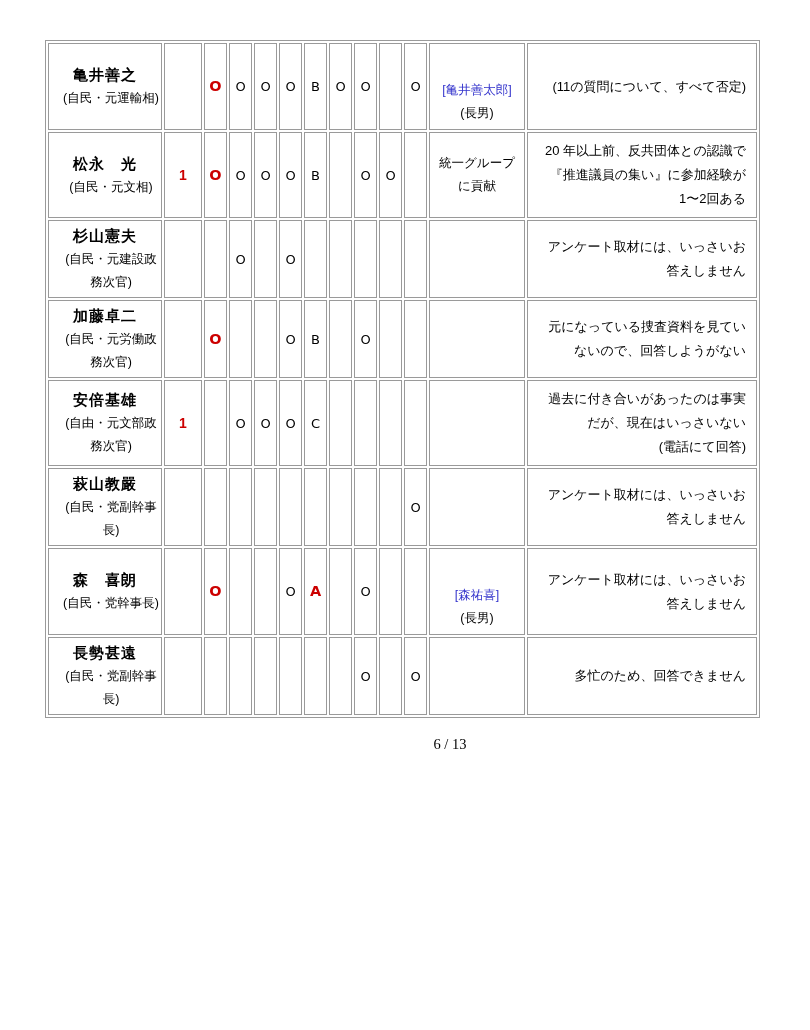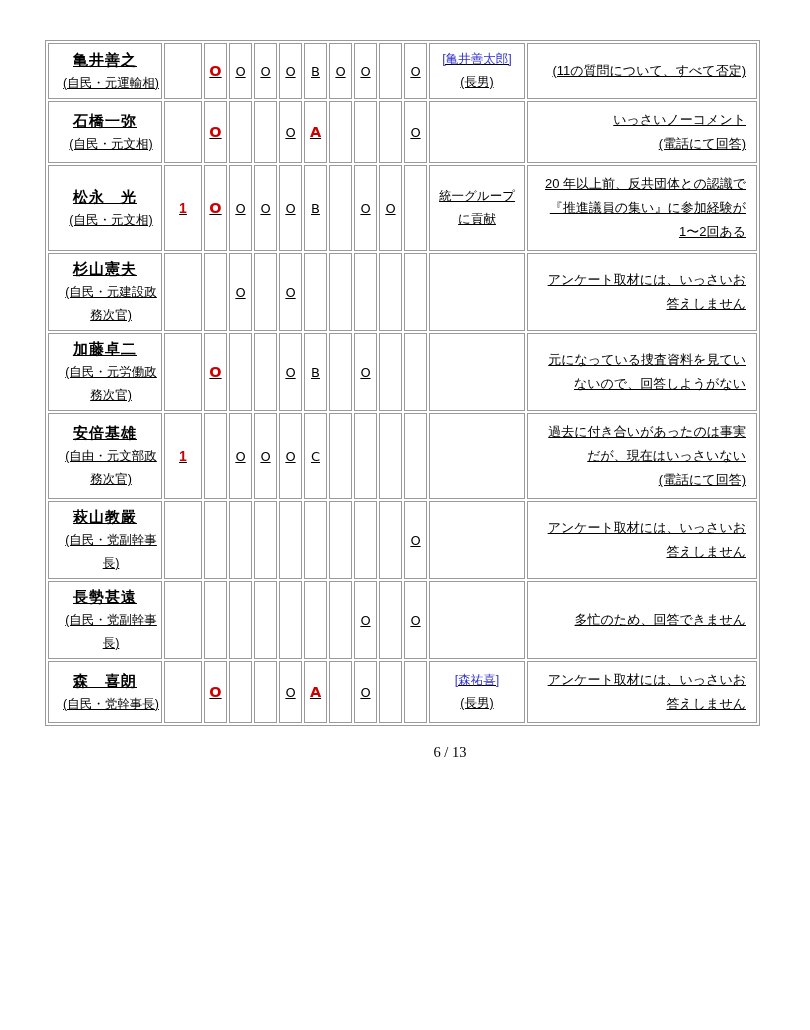--- a/index.html
+++ b/index.html
@@ -9,41 +9,40 @@
     overflow:hidden;
   }
   .sheet{padding:40px 0 0 45px;}
   table.survey{
     table-layout:fixed;
     width:715px;
     border-collapse:separate;
     border-spacing:2px;
     border:1px solid #9a9a9a;
     background:#fff;
-    text-decoration:underline;
   }
   td{
     border:1px solid #9a9a9a;
     vertical-align:middle;
     box-sizing:border-box;
     overflow:hidden;
   }
   td.name{text-align:center;padding:3px 2px;}
   .pname{font-size:15px;font-weight:bold;line-height:24px;letter-spacing:1px;}
   .paffil{font-size:12.5px;line-height:23px;margin-left:12px;}
   td.num{
     text-align:center;color:#cc0000;font-weight:bold;font-size:14px;
   }
   td.mark{
     text-align:center;font-size:13px;padding:0;line-height:1;
     font-family:"DejaVu Sans","Liberation Sans",sans-serif;
   }
   td.mark.red{color:#cc0000;font-weight:bold;font-size:14.5px;}
   td.rel{text-align:center;font-size:12.5px;line-height:23px;padding:4px 3px;}
-  .rel-link{color:#3333cc;}
+  .rel-link{color:#3333cc;margin-top:31px;}
   .rel-note{color:#000000;}
   td.comment{font-size:13px;line-height:24px;padding:6px 10px;text-align:right;}
   .footer{
     width:810px;text-align:center;margin-top:18px;
     font-family:"Liberation Serif","DejaVu Serif",serif;
     font-size:14.5px;color:#000;
   }
 </style>
 </head>
 <body>
@@ -82,38 +81,20 @@
           <td class="mark"></td>
           <td class="mark">O</td>
           <td class="rel">
             <div class="rel-link">[亀井善太郎]</div>
             <div class="rel-note">(長男)</div>
           </td>
           <td class="comment">(11の質問について、すべて否定)</td>
         </tr>
         <tr>
           <td class="name">
-            <div class="pname">石橋一弥</div>
-            <div class="paffil">(自民・元文相)</div>
-          </td>
-          <td class="num"></td>
-          <td class="mark red">O</td>
-          <td class="mark"></td>
-          <td class="mark"></td>
-          <td class="mark">O</td>
-          <td class="mark red">A</td>
-          <td class="mark"></td>
-          <td class="mark"></td>
-          <td class="mark"></td>
-          <td class="mark">O</td>
-          <td class="rel"></td>
-          <td class="comment">いっさいノーコメント<br>(電話にて回答)</td>
-        </tr>
-        <tr>
-          <td class="name">
             <div class="pname">松永　光</div>
             <div class="paffil">(自民・元文相)</div>
           </td>
           <td class="num">1</td>
           <td class="mark red">O</td>
           <td class="mark">O</td>
           <td class="mark">O</td>
           <td class="mark">O</td>
           <td class="mark">B</td>
           <td class="mark"></td>
@@ -189,38 +170,20 @@
           <td class="mark"></td>
           <td class="mark"></td>
           <td class="mark"></td>
           <td class="mark"></td>
           <td class="mark"></td>
           <td class="mark"></td>
           <td class="mark"></td>
           <td class="mark">O</td>
           <td class="rel"></td>
           <td class="comment">アンケート取材には、いっさいお答えしません</td>
-        </tr>
-        <tr>
-          <td class="name">
-            <div class="pname">長勢甚遠</div>
-            <div class="paffil">(自民・党副幹事長)</div>
-          </td>
-          <td class="num"></td>
-          <td class="mark"></td>
-          <td class="mark"></td>
-          <td class="mark"></td>
-          <td class="mark"></td>
-          <td class="mark"></td>
-          <td class="mark"></td>
-          <td class="mark">O</td>
-          <td class="mark"></td>
-          <td class="mark">O</td>
-          <td class="rel"></td>
-          <td class="comment">多忙のため、回答できません</td>
         </tr>
         <tr>
           <td class="name">
             <div class="pname">森　喜朗</div>
             <div class="paffil">(自民・党幹事長)</div>
           </td>
           <td class="num"></td>
           <td class="mark red">O</td>
           <td class="mark"></td>
           <td class="mark"></td>
@@ -228,17 +191,35 @@
           <td class="mark red">A</td>
           <td class="mark"></td>
           <td class="mark">O</td>
           <td class="mark"></td>
           <td class="mark"></td>
           <td class="rel">
             <div class="rel-link">[森祐喜]</div>
             <div class="rel-note">(長男)</div>
           </td>
           <td class="comment">アンケート取材には、いっさいお答えしません</td>
+        </tr>
+        <tr>
+          <td class="name">
+            <div class="pname">長勢甚遠</div>
+            <div class="paffil">(自民・党副幹事長)</div>
+          </td>
+          <td class="num"></td>
+          <td class="mark"></td>
+          <td class="mark"></td>
+          <td class="mark"></td>
+          <td class="mark"></td>
+          <td class="mark"></td>
+          <td class="mark"></td>
+          <td class="mark">O</td>
+          <td class="mark"></td>
+          <td class="mark">O</td>
+          <td class="rel"></td>
+          <td class="comment">多忙のため、回答できません</td>
         </tr>
       </tbody>
   </table>
   <div class="footer">6 / 13</div>
 </div>
 
 </body></html>

